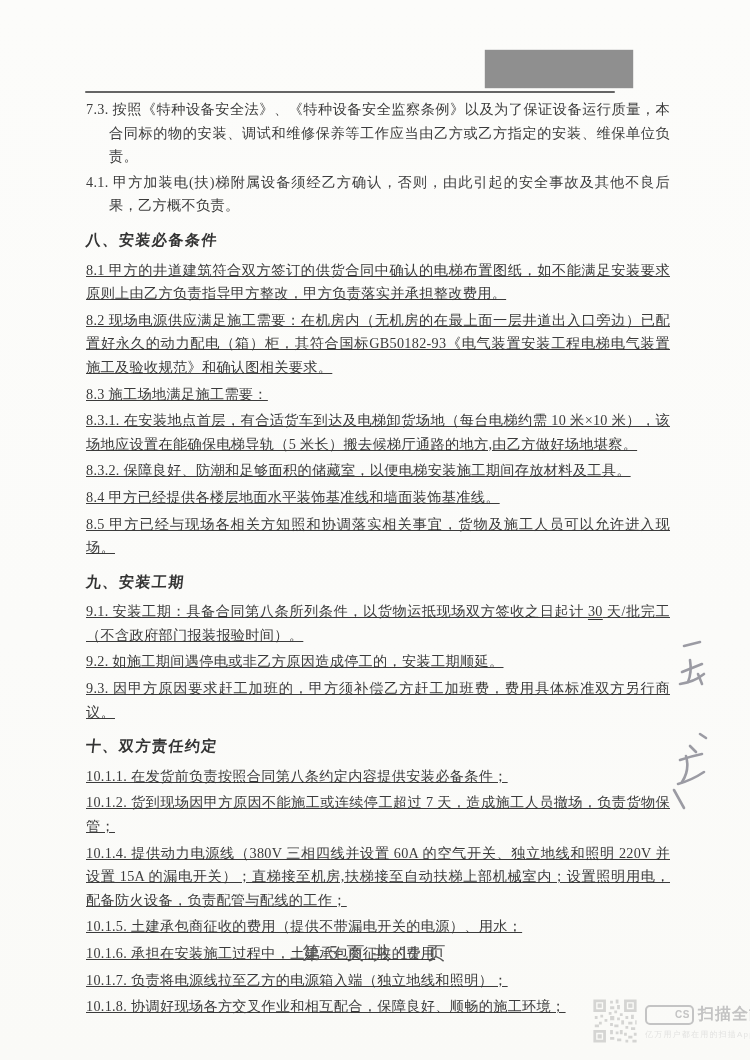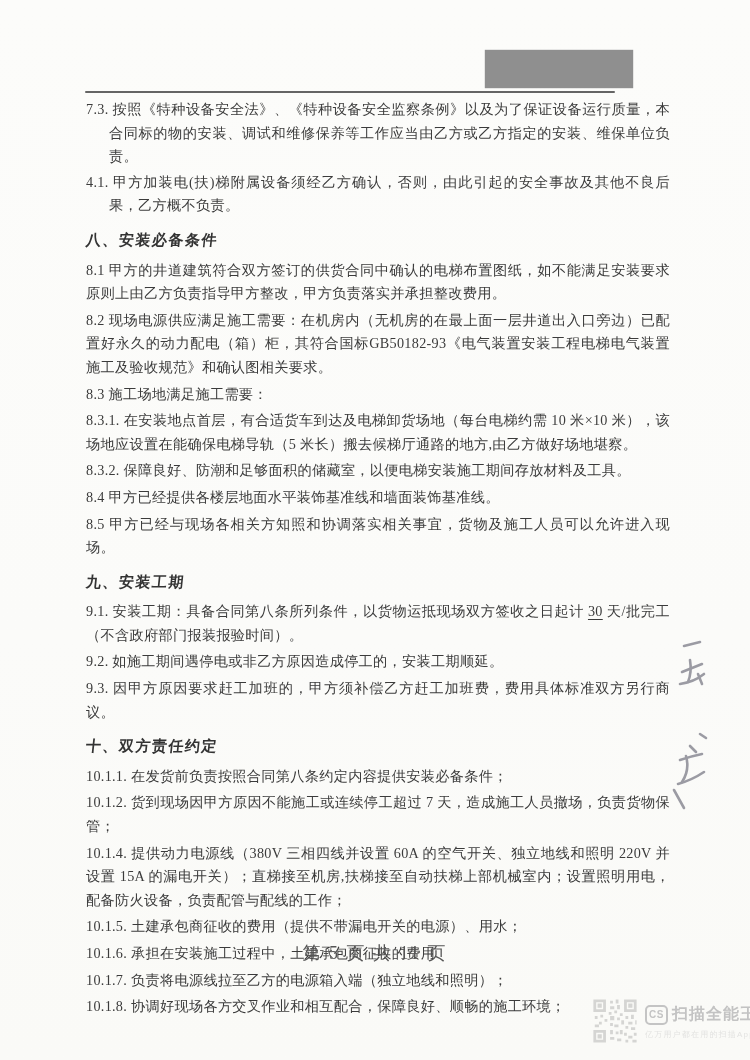--- a/index.html
+++ b/index.html
@@ -25,41 +25,41 @@
     position:absolute;left:86px;top:98px;width:584px;
     color:#3b3b3b;font-size:14.2px;line-height:23.6px;
     text-align:justify;letter-spacing:.3px;
   }
   .doc-body p{margin:0 0 2px 0;}
   .doc-body p.hang{padding-left:23px;text-indent:-23px;}
   .doc-body p.heading{
     font-weight:bold;font-size:15px;margin:11px 0 6px 0;
     transform:skewX(-6deg);letter-spacing:1.5px;color:#333;
   }
-  .doc-body p.item{margin-bottom:3px;}
+  .doc-body p.item{margin-bottom:3px;text-decoration:underline;}
   .u{text-decoration:underline;text-underline-offset:3px;}
   .b{font-weight:bold;}
   .page-footer{
     position:absolute;left:0;top:941px;width:750px;text-align:center;
     font-size:18px;color:#555;letter-spacing:2px;
   }
   .hand-marks{position:absolute;right:28px;top:630px;width:60px;height:200px;}
   .hand-marks svg{position:absolute;}
   .watermark{
     position:absolute;left:592px;top:998px;width:150px;height:56px;
     display:flex;align-items:flex-start;gap:7px;
   }
   .qr{width:46px;height:46px;flex:0 0 auto;opacity:.75;}
   .wm-right{display:flex;flex-direction:column;margin-top:6px;}
   .wm-row{display:flex;align-items:center;gap:4px;}
   .cs-logo{
     width:19px;height:16px;border:2px solid #c4c4c4;border-radius:5px;
     color:#c4c4c4;font-size:10px;font-weight:bold;
     display:flex;align-items:center;justify-content:center;
-    font-family:"Liberation Sans",sans-serif;letter-spacing:.5px;
+    font-family:"Liberation Sans",sans-serif;letter-spacing:.5px;padding-left:26px;
   }
   .wm-name{
     color:#c3c3c3;font-size:16px;font-weight:bold;letter-spacing:1px;
     font-family:"Liberation Sans",sans-serif;white-space:nowrap;
   }
   .wm-tagline{
     color:#e3e3e1;font-size:8px;letter-spacing:1.2px;margin-top:4px;
     font-family:"Liberation Sans",sans-serif;white-space:nowrap;
   }
 </style>

